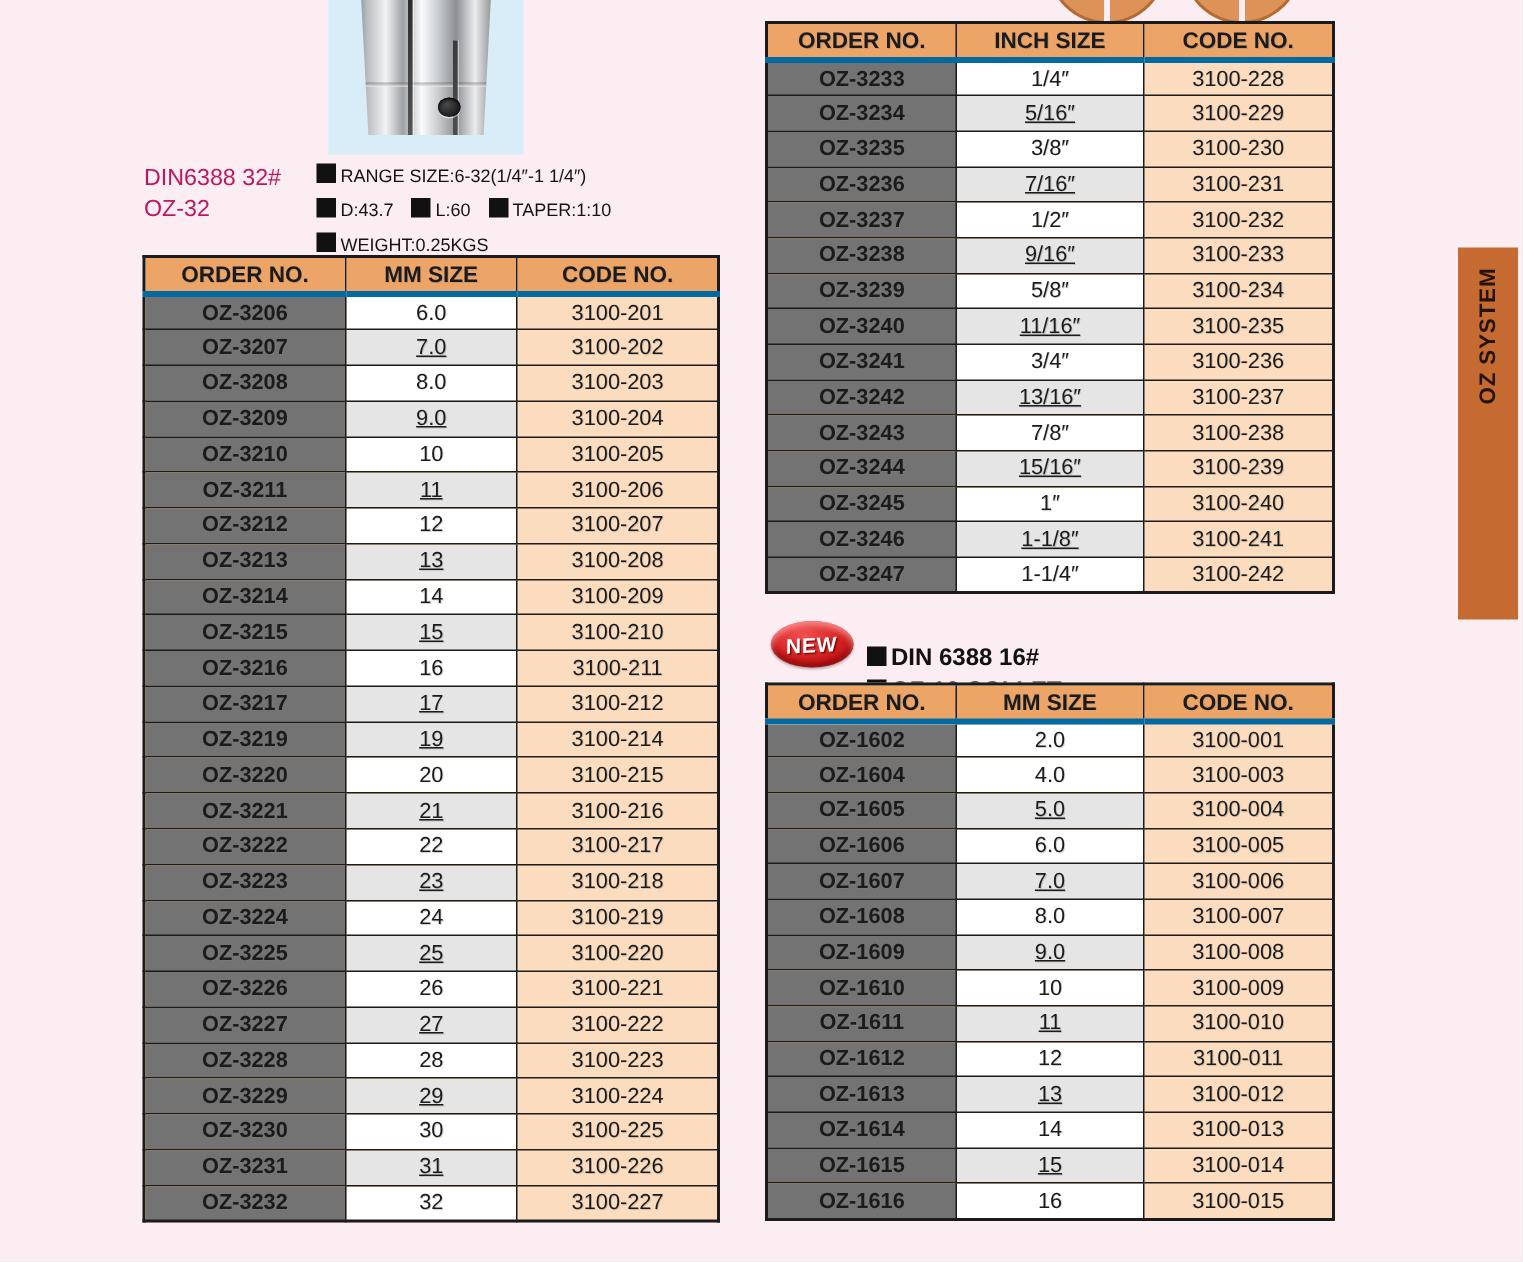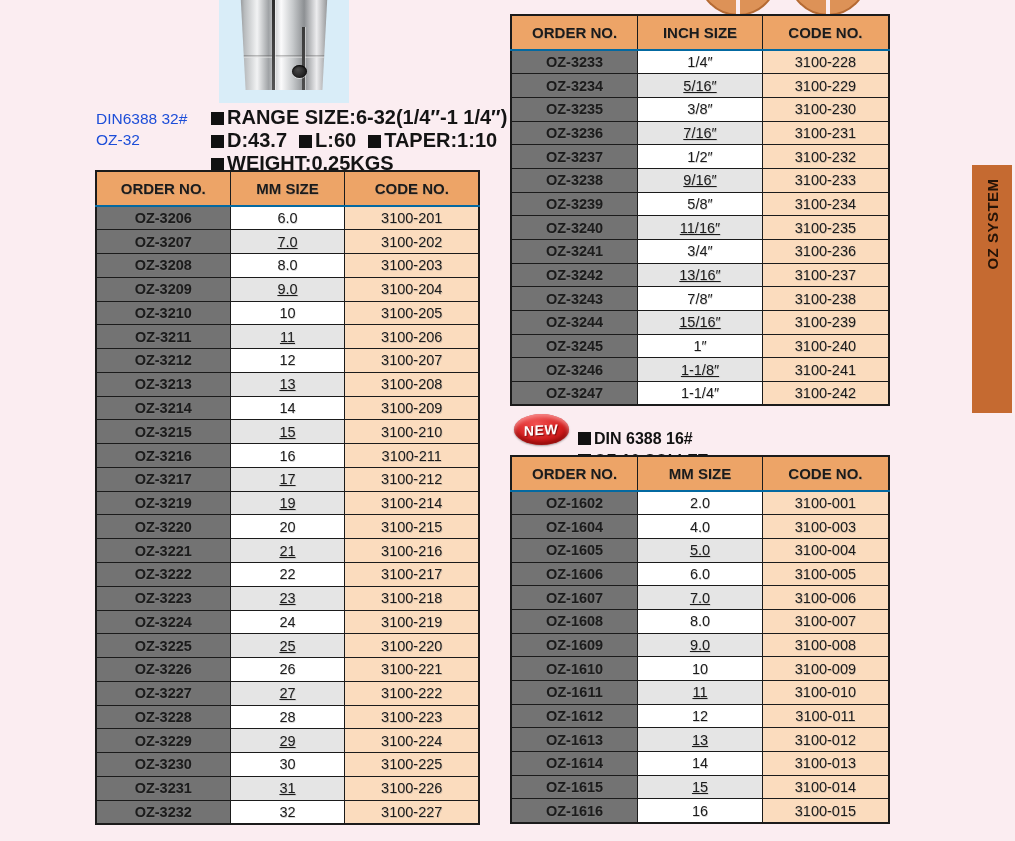--- a/index.html
+++ b/index.html
@@ -30,32 +30,32 @@
 
   
   .ring { position:absolute; top:-62px; width:76px; height:76px; border-radius:50%;
     background:#F3D9BE; border:14px solid #DD9257;
     box-shadow:0 0 0 2px #B56A33, inset 0 0 0 2px #C27A42; }
   .ring.r1 { left:700px; } .ring.r2 { left:790px; }
   .ring .slit { position:absolute; left:50%; bottom:-16px; width:4px; height:18px;
     transform:translateX(-50%); background:#FBEDF1; }
 
   
-  .model { position:absolute; left:96px; top:108px; font-size:15.5px; line-height:21px; color:#1d4ed8; }
-  .specs { position:absolute; left:211px; top:106px; width:280px; font-size:20px; font-weight:bold;
+  .model { position:absolute; left:96px; top:108px; font-size:15.5px; line-height:21px; color:#be185d; }
+  .specs { position:absolute; left:211px; top:106px; width:280px; font-size:12px; font-weight:normal;
     line-height:23px; color:#141414; white-space:nowrap; }
   .sq { display:inline-block; width:13px; height:13px; background:#111; margin-right:3px; vertical-align:-1px; }
   .specs .gap { display:inline-block; width:12px; }
 
   
   table.t { position:absolute; border-collapse:collapse; table-layout:fixed; width:380px;
     border:2px solid #1b1b1b; background:#FBDCBE; }
   table.t th, table.t td { border:1px solid #1b1b1b; text-align:center; vertical-align:middle;
     overflow:hidden; white-space:nowrap; text-shadow:0.6px 0.6px 0 rgba(130,130,130,.35); }
-  table.t thead th { background:#EDA467; font-size:15px; font-weight:bold; height:35px; border-bottom:2px solid #0369a1; }
+  table.t thead th { background:#EDA467; font-size:15px; font-weight:bold; height:25px; border-bottom:4px solid #0369a1; }
   table.t td { font-size:14.5px; height:23.7px; }
   table.t td.order { background:#737373; font-weight:bold; }
   table.t td.code  { background:#FBDCBE; }
   table.t td.size  { background:#ffffff;text-align:center; }
   table.t td.size.alt { background:#e5e5e5;text-decoration:underline; }
   table.t col.c1 { width:33.5%; } table.t col.c2 { width:33%; } table.t col.c3 { width:33.5%; }
   #tbl-oz32-mm { left:95px; top:170px; width:385px; }
   #tbl-oz32-mm td { height:23.78px; }
   #tbl-oz32-mm col.c1 { width:35%; } #tbl-oz32-mm col.c2 { width:30%; } #tbl-oz32-mm col.c3 { width:35%; }
   #tbl-oz32-inch { left:510px; top:14px; }

